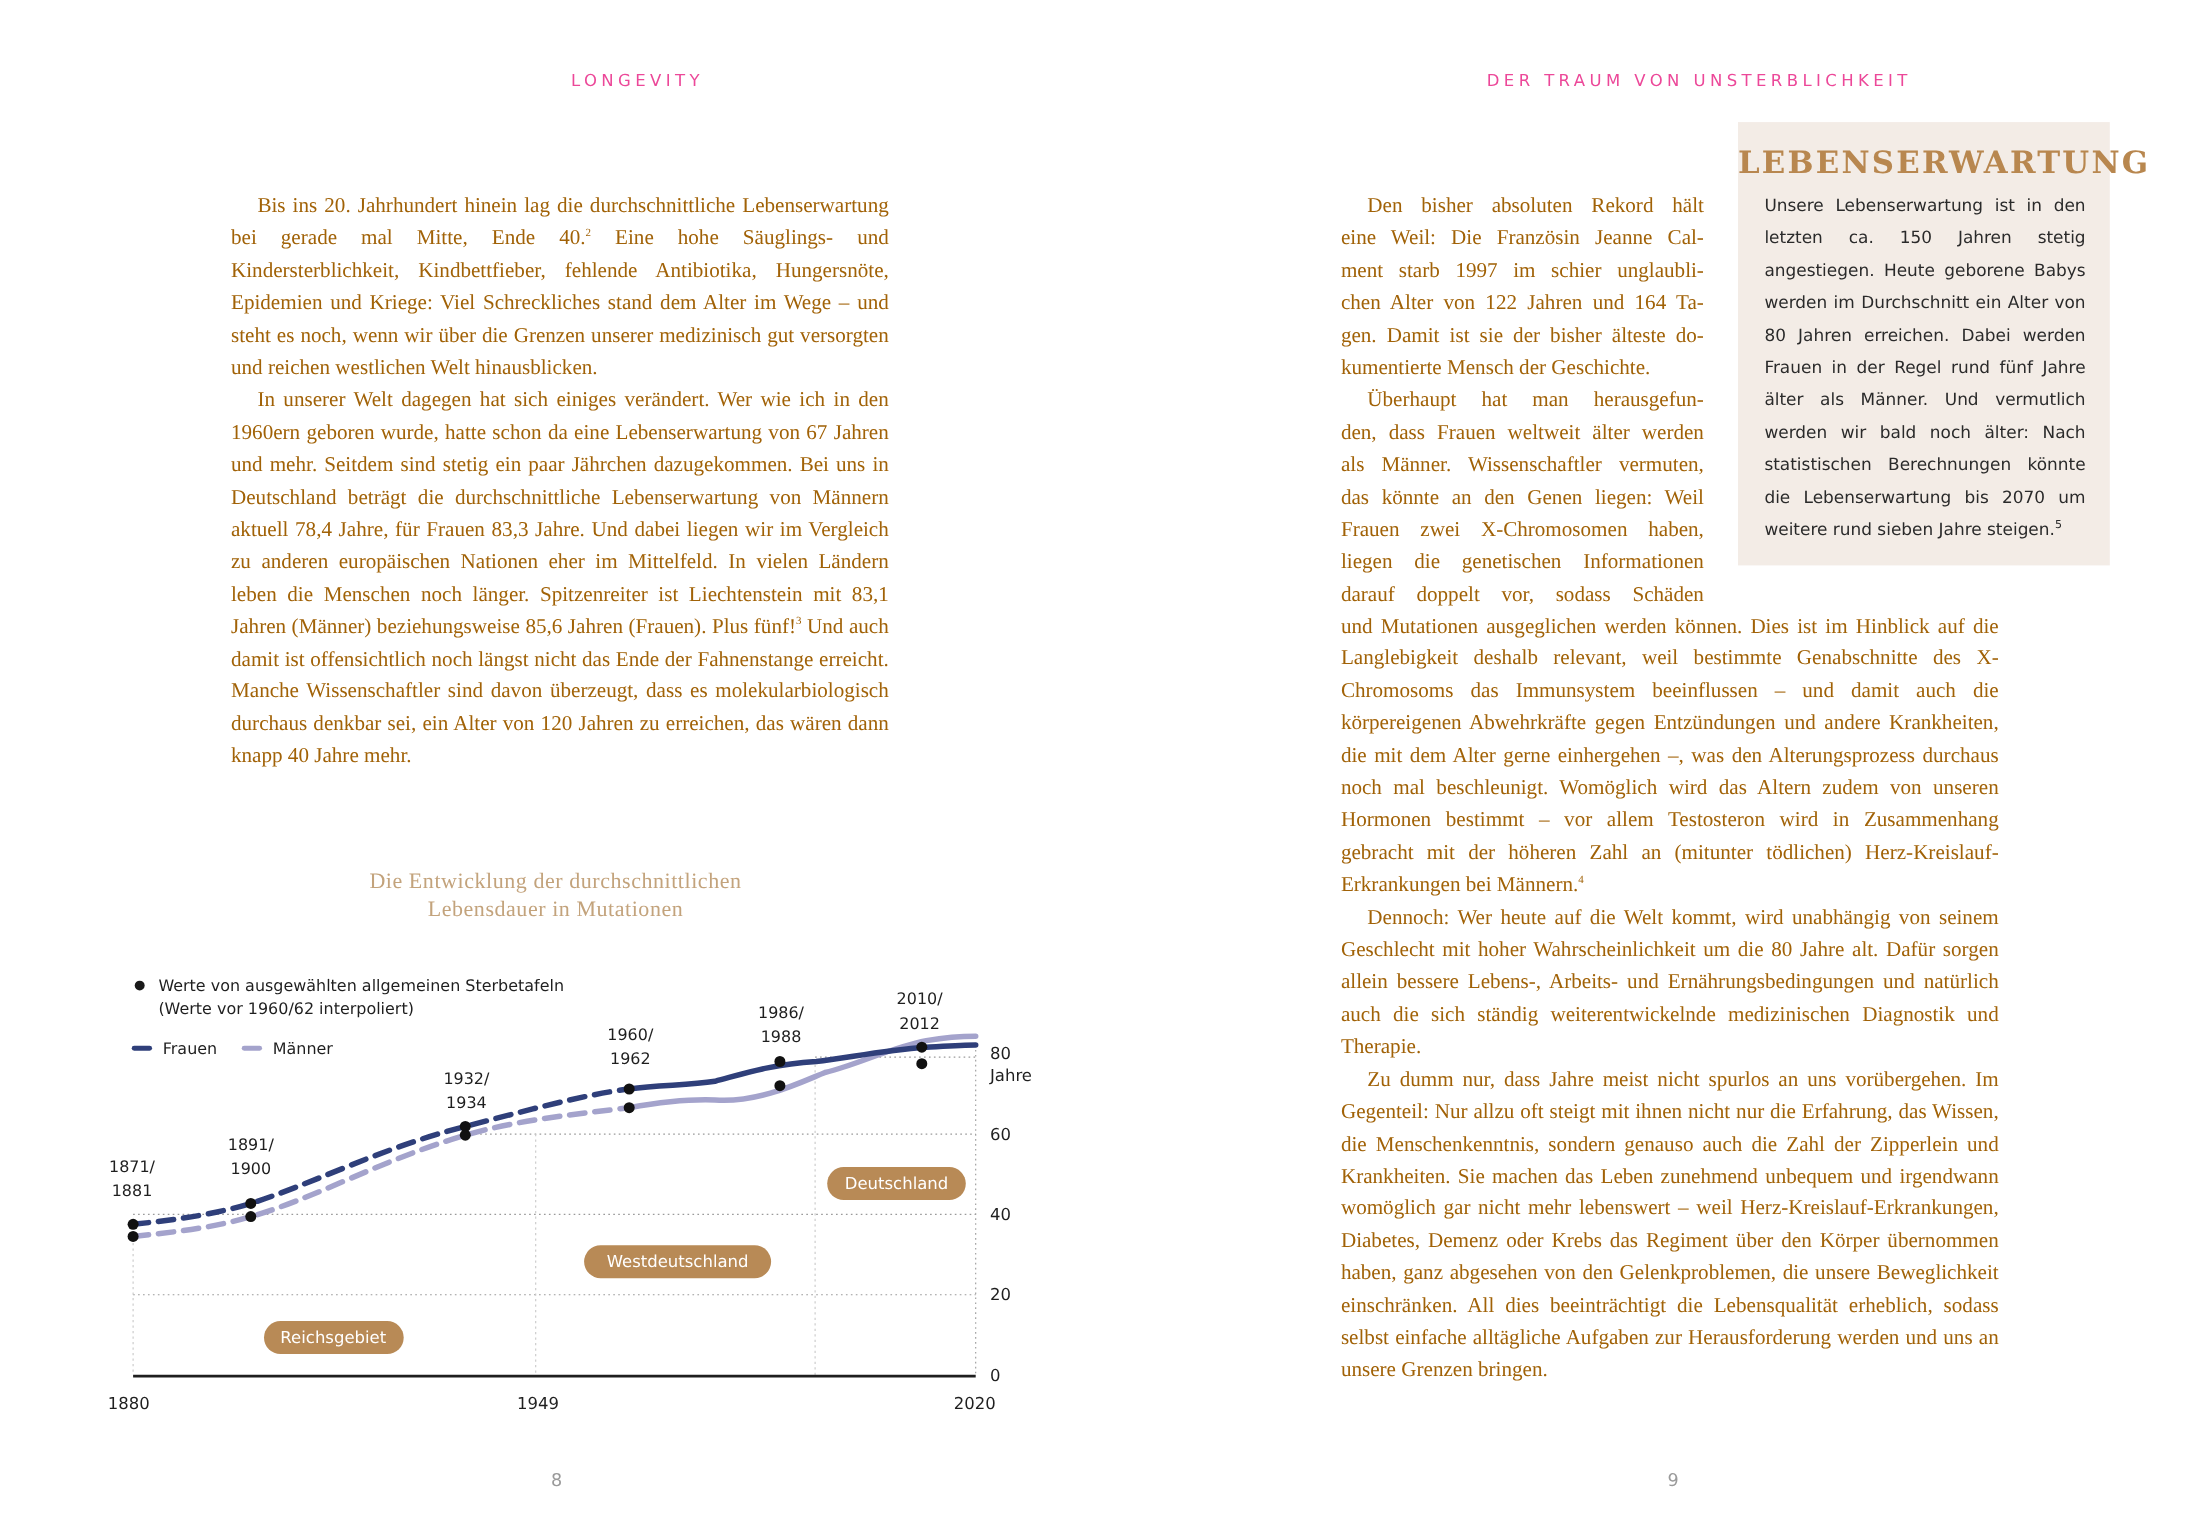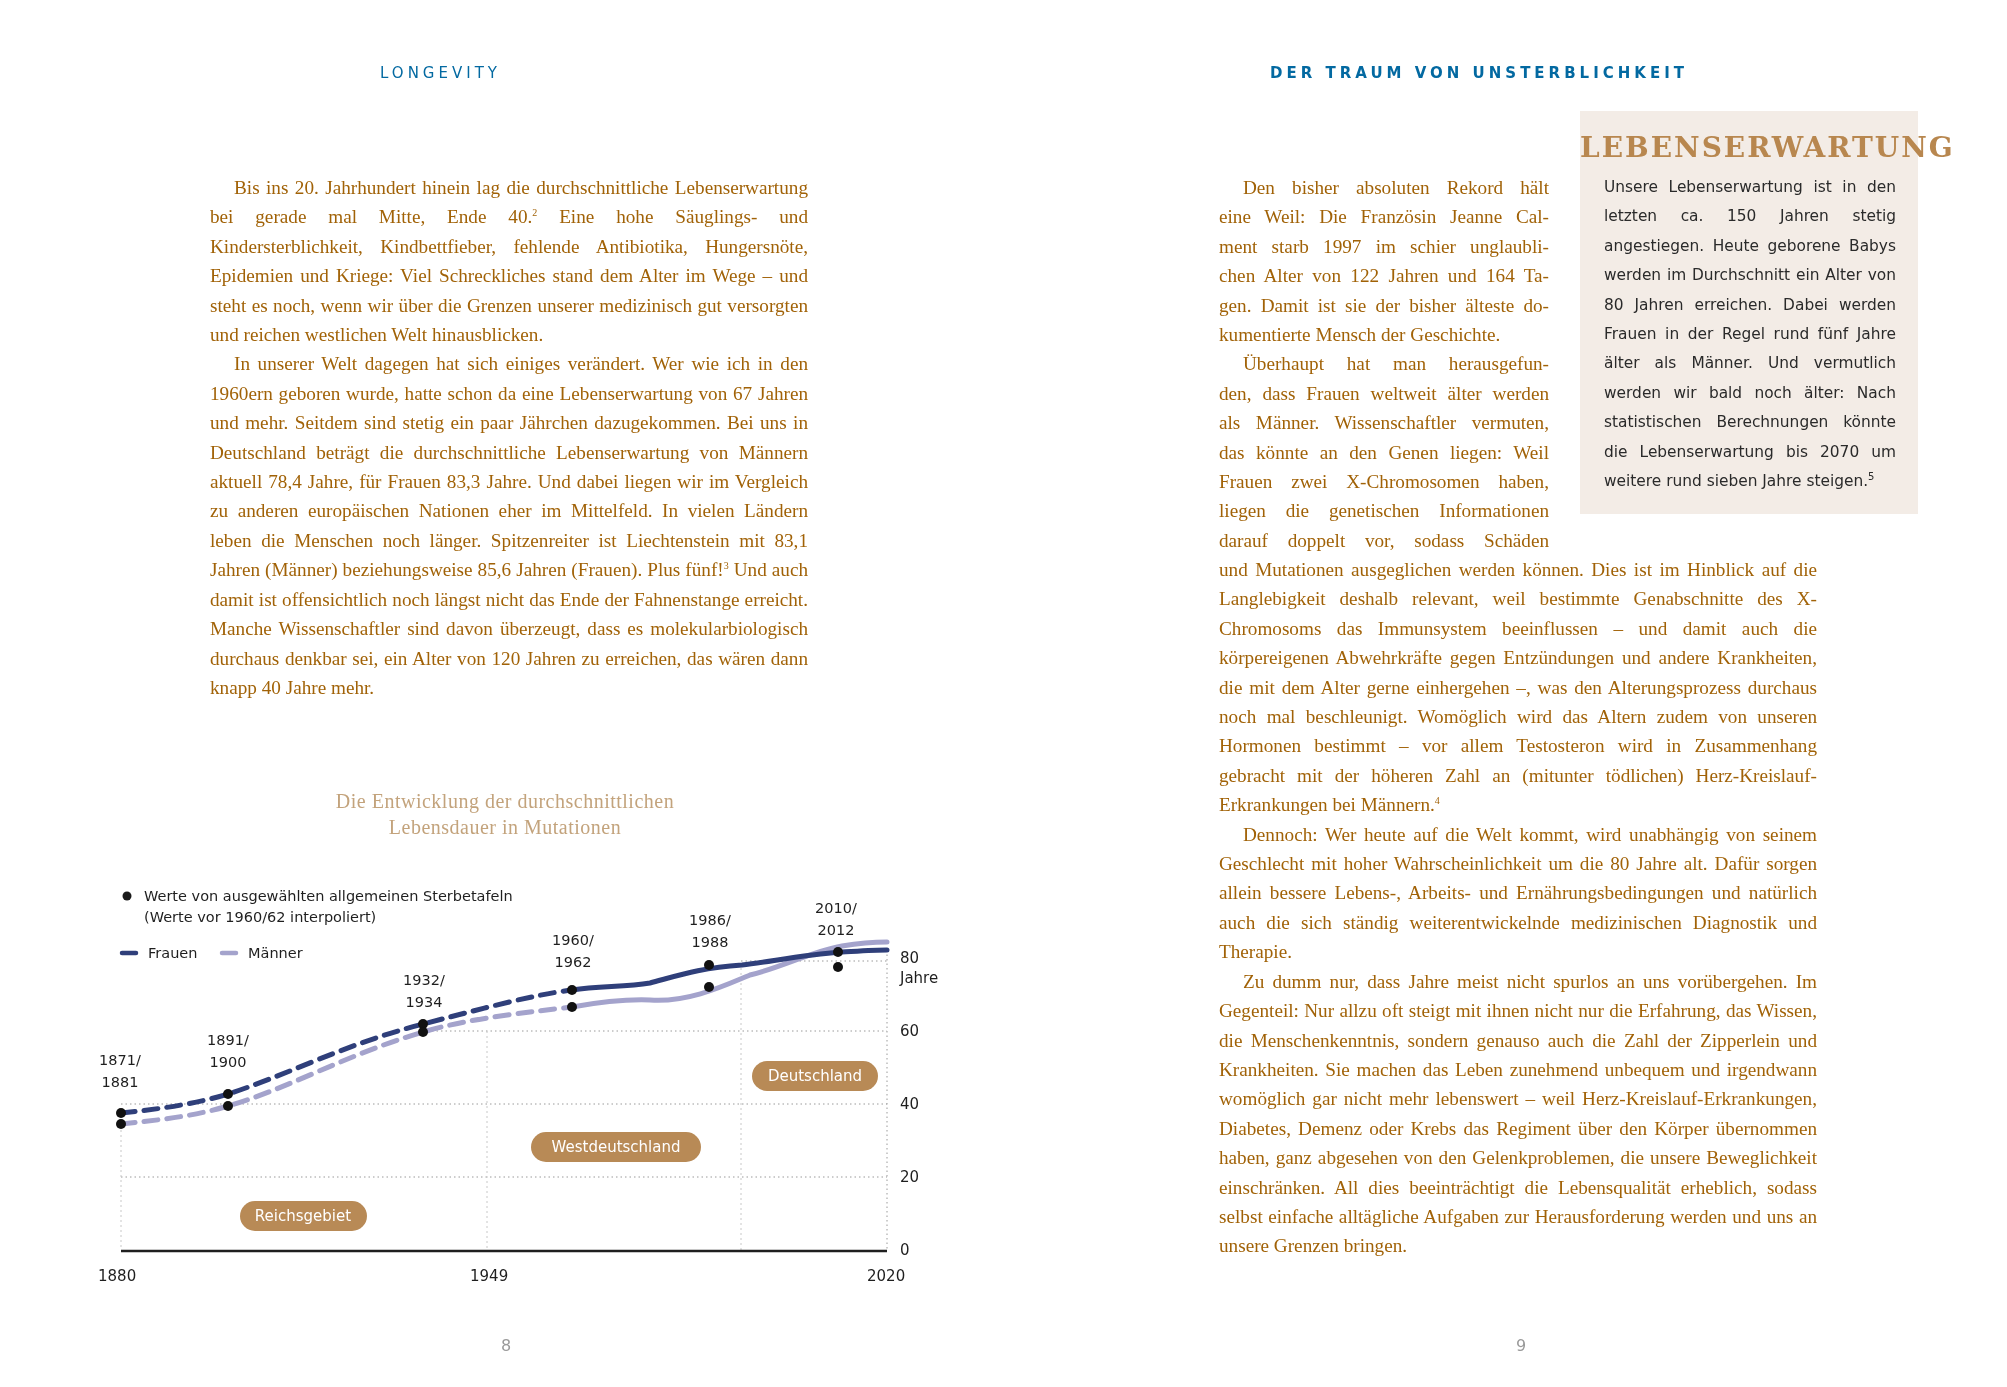--- a/index.html
+++ b/index.html
@@ -1,20 +1,20 @@
 <!DOCTYPE html>
 <html><head>
 <meta charset="utf-8">
 <style>
   * { box-sizing: border-box; margin: 0; padding: 0; }
   html, body { width: 2007px; height: 1387px; background: #ffffff; overflow: hidden; }
   body { position: relative; font-family: "DejaVu Serif", serif; color: #2b2b2b; }
   .running-head {
     position: absolute; top: 64px; font-family: "DejaVu Sans", sans-serif;
-    font-size: 15px; letter-spacing: 4px; color: #0369a1; text-align: left;
+    font-size: 15px; letter-spacing: 4px; color: #ec4899; text-align: right;
   }
   .page-num {
     position: absolute; top: 1336px; font-family: "DejaVu Sans", sans-serif;
     font-size: 16px; color: #9a9a9a; text-align: center; width: 40px;
   }
   .body-text {
     position: absolute; font-family: "Liberation Serif", serif; font-size: 19.2px;
     line-height: 29.4px; color: #a16207; text-align: justify; hyphens: manual;
   }
   .body-text p { text-indent: 24px; }
@@ -146,21 +146,21 @@
     <text class="pill-text" x="616" y="1152" text-anchor="middle">Westdeutschland</text>
   </g>
   <g>
     <rect x="752" y="1061" width="126" height="30" rx="15" fill="#b88a56"></rect>
     <text class="pill-text" x="815" y="1081" text-anchor="middle">Deutschland</text>
   </g>
 </svg>
 
 <div class="page-num" style="left:486px;">8</div>
 
-<div class="running-head" style="left:1270px; width:500px;font-weight:bold;">DER TRAUM VON UNSTERBLICHKEIT</div>
+<div class="running-head" style="left:1238px; width:500px;">DER TRAUM VON UNSTERBLICHKEIT</div>
 
 <div class="infobox">
   <div class="infobox-title">LEBENSERWARTUNG</div>
   <div class="infobox-text"><span>Unsere Lebenserwartung ist in den letzten ca. 150 Jahren stetig angestiegen. Heute geborene Babys werden im Durchschnitt ein Alter von 80 Jahren erreichen. Dabei werden Frauen in der Regel rund fünf Jahre älter als Männer. Und vermutlich werden wir bald noch älter: Nach statistischen Berechnungen könnte die Lebenserwartung bis 2070 um weitere rund sieben Jahre steigen.</span><sup>5</sup></div>
 </div>
 
 <div class="body-text" style="left:1219px; top:173px; width:330px; text-align:justify; text-align-last:justify;">
   <div style="padding-left:24px;">Den bisher absoluten Rekord hält</div>
   <div>eine Weil: Die Französin Jeanne Cal-</div>
   <div>ment starb 1997 im schier unglaubli-</div>

